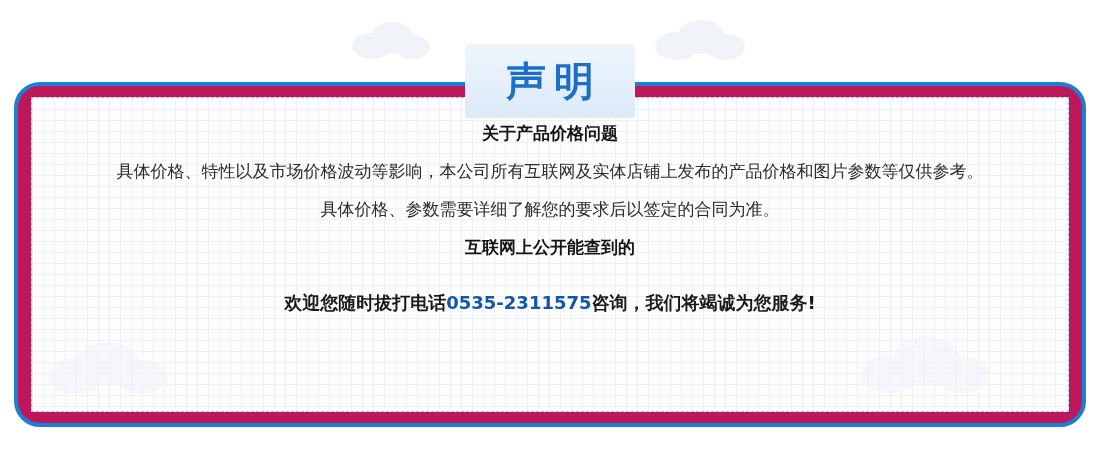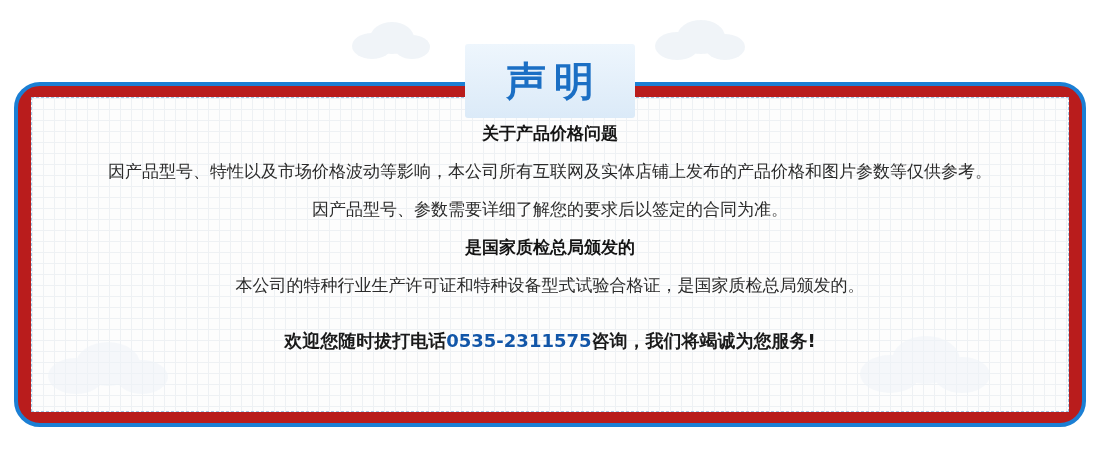--- a/index.html
+++ b/index.html
@@ -67,21 +67,21 @@
   
   .frame {
     position: absolute;
     left: 14px;
     top: 82px;
     width: 1072px;
     height: 345px;
     box-sizing: border-box;
     border: 4px solid #1b7fd4;
     border-radius: 26px;
-    background: #b91c1c;
+    background: #be185d;
     overflow: hidden;
   }
 
   
   .inner-box {
     position: absolute;
     left: 13px;
     top: 11px;
     right: 13px;
     bottom: 11px;
@@ -186,24 +186,23 @@
             <ellipse cx="30" cy="44" rx="30" ry="19"></ellipse>
             <ellipse cx="66" cy="30" rx="34" ry="24"></ellipse>
             <ellipse cx="102" cy="45" rx="28" ry="18"></ellipse>
           </g>
         </svg>
       </span>
 
       <div class="content">
 
         <div class="line heading">关于产品价格问题</div>
-        <div class="line">因产品型号、特性以及市场价格波动等影响，本公司所有互联网及实体店铺上发布的产品价格和图片参数等仅供参考。</div>
-        <div class="line">因产品型号、参数需要详细了解您的要求后以签定的合同为准。</div>
-
-        <div class="line heading">是国家质检总局颁发的</div>
-        <div class="line">本公司的特种行业生产许可证和特种设备型式试验合格证，是国家质检总局颁发的。</div>
+        <div class="line">具体价格、特性以及市场价格波动等影响，本公司所有互联网及实体店铺上发布的产品价格和图片参数等仅供参考。</div>
+        <div class="line">具体价格、参数需要详细了解您的要求后以签定的合同为准。</div>
+
+        <div class="line heading">互联网上公开能查到的</div>
 
         <div class="line callout"><span>欢迎您随时拔打电话</span><span class="phone">0535-2311575</span><span>咨询，我们将竭诚为您服务!</span></div>
 
       </div>
     </div>
   </div>
 </div>
 
 </body></html>

